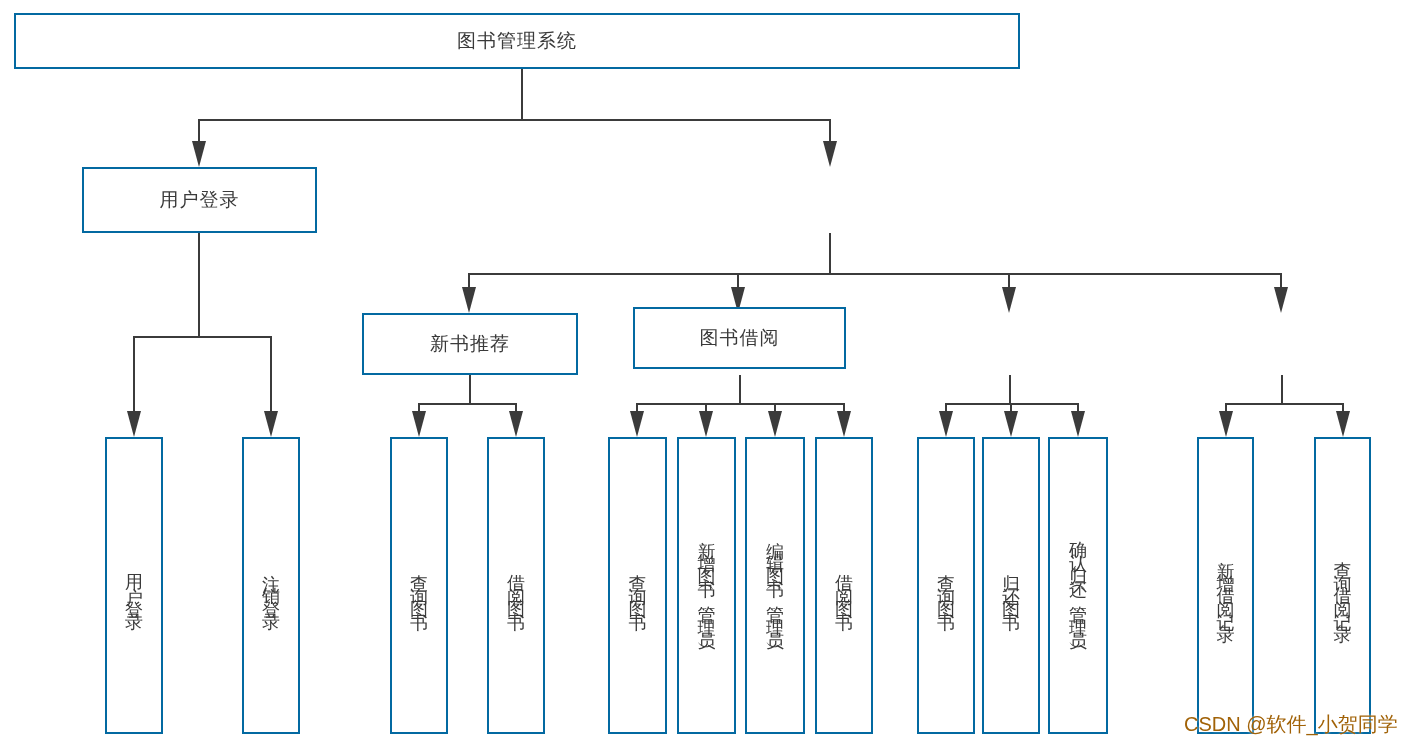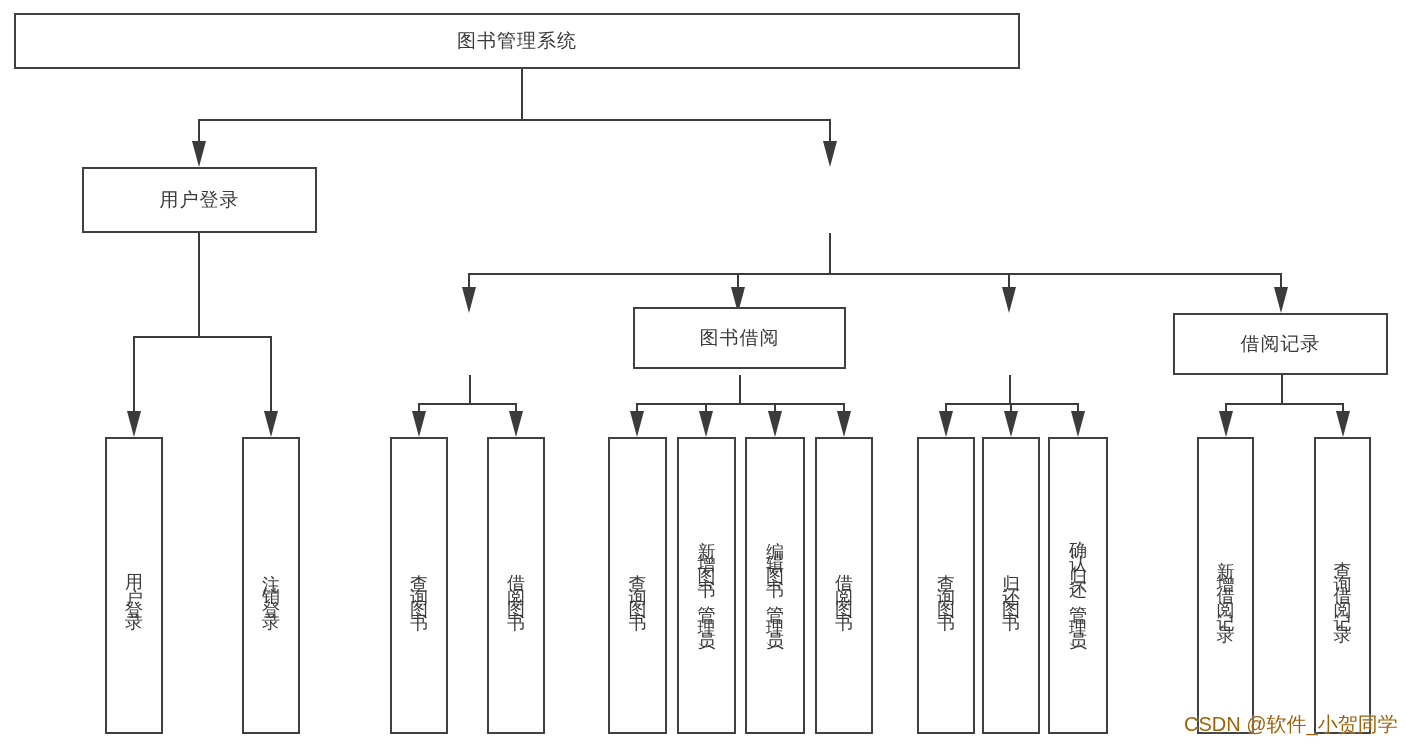--- a/index.html
+++ b/index.html
@@ -2,21 +2,21 @@
 <html><head>
 <meta charset="utf-8">
 <style>
   html,body { margin:0; padding:0; background:#ffffff; }
   .stage {
     position:relative; width:1405px; height:747px; background:#ffffff;
     font-family:"Liberation Sans", sans-serif; overflow:hidden;
   }
   .box {
     position:absolute; box-sizing:border-box;
-    border:2px solid #404040; background:#ffffff;
+    border:2px solid #0369a1; background:#ffffff;
     display:flex; align-items:center; justify-content:center;
     color:#3a3a3a;
   }
   .hbox { font-size:19px; letter-spacing:1px; }
   .vbox { font-size:18px; }
   .vbox .vtext {
     writing-mode:vertical-rl; text-orientation:mixed;
     letter-spacing:13px; line-height:1;
   }
   .cline { position:absolute; background:#3b3b3b; }
@@ -64,25 +64,25 @@
   <div class="cline" style="left:468px;top:273px;width:814px;height:2px"></div>
   <div class="cline" style="left:468px;top:273px;width:2px;height:14px"></div>
   <div class="arrow" style="left:462px;top:287px"></div>
   <div class="cline" style="left:737px;top:273px;width:2px;height:14px"></div>
   <div class="arrow" style="left:731px;top:287px"></div>
   <div class="cline" style="left:1008px;top:273px;width:2px;height:14px"></div>
   <div class="arrow" style="left:1002px;top:287px"></div>
   <div class="cline" style="left:1280px;top:273px;width:2px;height:14px"></div>
   <div class="arrow" style="left:1274px;top:287px"></div>
 
+  <div class="box hbox" style="left:362px;top:313px;width:216px;height:62px">
+    <span>新书推荐</span>
+  </div>
   <div class="box hbox" style="left:633px;top:307px;width:213px;height:62px">
     <span>图书借阅</span>
-  </div>
-  <div class="box hbox" style="left:1173px;top:313px;width:215px;height:62px">
-    <span>借阅记录</span>
   </div>
 
   <div class="cline" style="left:469px;top:375px;width:2px;height:28px"></div>
   <div class="cline" style="left:418px;top:403px;width:99px;height:2px"></div>
   <div class="cline" style="left:418px;top:403px;width:2px;height:8px"></div>
   <div class="arrow" style="left:412px;top:411px"></div>
   <div class="cline" style="left:515px;top:403px;width:2px;height:8px"></div>
   <div class="arrow" style="left:509px;top:411px"></div>
 
   <div class="cline" style="left:739px;top:375px;width:2px;height:28px"></div>

